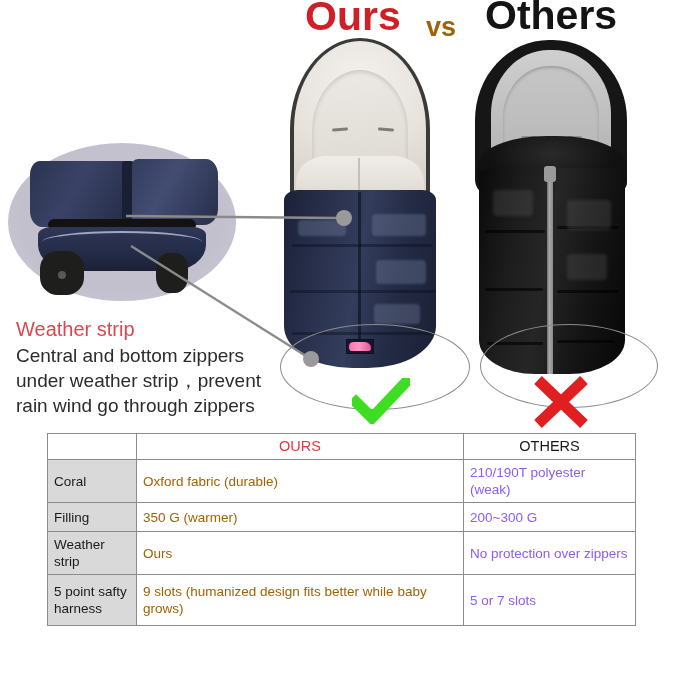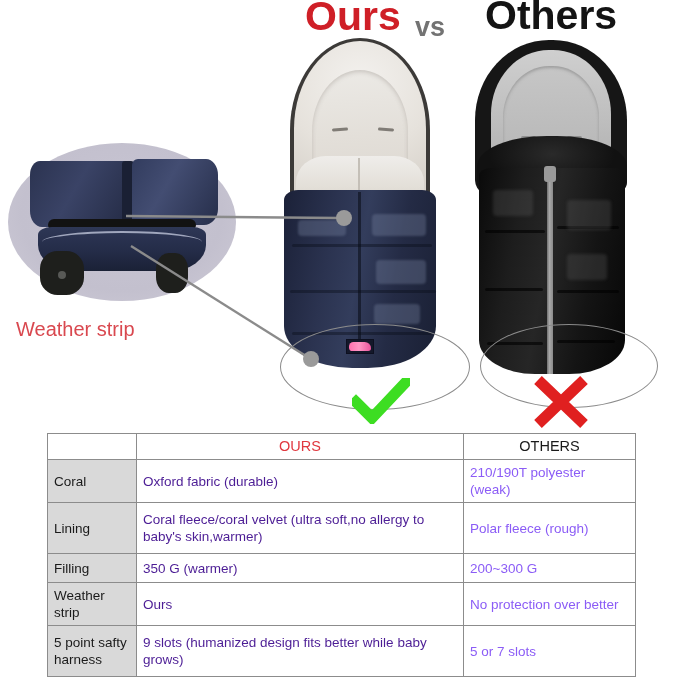--- a/index.html
+++ b/index.html
@@ -29,23 +29,23 @@
     font-weight: 700;
     line-height: 1;
     white-space: nowrap;
   }
   #hdg-ours {
     left: 305px; top: -4px;
     font-size: 41px;
     color: #cf1f27;
   }
   #hdg-vs {
-    left: 415px; top: 14px;
+    left: 426px; top: 14px;
     font-size: 27px;
-    color: #737373;
+    color: #a16207;
   }
   #hdg-others {
     left: 485px; top: -5px;
     font-size: 41px;
     color: #141414;
   }
 
   
   .product { position: absolute; }
 
@@ -329,21 +329,21 @@
   #compare-table td, #compare-table th {
     border: 1px solid #8c8c8c;
     padding: 4px 6px;
     font-size: 13.5px;
     line-height: 17px;
     font-weight: 400;
     vertical-align: middle;
     text-align: left;
   }
   #compare-table .col-label { width: 89px; background: #d9d9d9; color: #1a1a1a; }
-  #compare-table .col-ours  { width: 327px; color: #4c1d95; }
+  #compare-table .col-ours  { width: 327px; color: #a16207; }
   #compare-table .col-other { width: 172px; color: #8b5cf6; }
   #compare-table thead td { background: #ffffff; text-align: center; font-size: 14.5px; }
   #compare-table thead td.th-blank { background: #ffffff; }
   #compare-table thead td.th-ours { color: #e0383f; }
   #compare-table thead td.th-other { color: #1a1a1a; }
   .row-h-1 { height: 29px; }
   .row-h-2 { height: 29px; }
   .row-h-3 { height: 51px; }
 </style>
 </head>
@@ -426,50 +426,46 @@
 
     <line x1="126" y1="216" x2="340" y2="218" stroke="#8b8b8b" stroke-width="2.4"></line>
     <circle cx="344" cy="218" r="8" fill="#9a9a9a"></circle>
 
     <line x1="131" y1="246" x2="306" y2="356" stroke="#8b8b8b" stroke-width="2.4"></line>
     <circle cx="311" cy="359" r="8" fill="#9a9a9a"></circle>
   </svg>
 
   <div id="caption">
     <div id="caption-title">Weather strip</div>
+    <div id="caption-body">Central and bottom zippers under weather strip，prevent rain wind go through zippers</div>
   </div>
 
   <table id="compare-table">
     <thead>
       <tr>
         <td class="col-label th-blank"></td>
         <td class="col-ours th-ours">OURS</td>
         <td class="col-other th-other">OTHERS</td>
       </tr>
     </thead>
     <tbody>
       <tr class="row-h-1">
         <td class="col-label">Coral</td>
         <td class="col-ours">Oxford fabric (durable)</td>
         <td class="col-other">210/190T polyester (weak)</td>
       </tr>
-      <tr class="row-h-3">
-        <td class="col-label">Lining</td>
-        <td class="col-ours">Coral fleece/coral velvet  (ultra soft,no allergy to baby's skin,warmer)</td>
-        <td class="col-other">Polar fleece  (rough)</td>
-      </tr>
       <tr class="row-h-2">
         <td class="col-label">Filling</td>
         <td class="col-ours">350 G (warmer)</td>
         <td class="col-other">200~300 G</td>
       </tr>
       <tr class="row-h-2">
         <td class="col-label">Weather strip</td>
         <td class="col-ours">Ours</td>
-        <td class="col-other">No protection over better</td>
+        <td class="col-other">No protection over zippers</td>
       </tr>
       <tr class="row-h-3">
         <td class="col-label">5 point safty harness</td>
         <td class="col-ours">9 slots (humanized design fits better while baby grows)</td>
         <td class="col-other">5 or 7 slots</td>
       </tr>
     </tbody>
   </table>
 
 </div>

